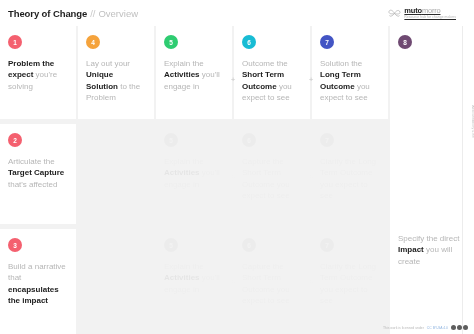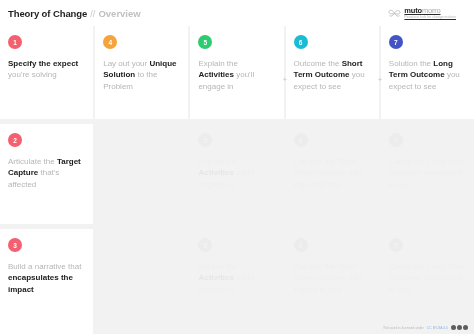--- a/index.html
+++ b/index.html
@@ -22,21 +22,21 @@
     justify-content: space-between;
     padding: 0 18px 0 8px;
     box-sizing: border-box;
   }
   .title-wrap { display: flex; align-items: baseline; gap: 3px; }
   .title-main {
     font-size: 9.5px; font-weight: bold; color: #1e1e1e;
     letter-spacing: -0.1px;
   }
   .title-sep { font-size: 9.5px; color: #c8c8c8; font-weight: normal; }
-  .title-sub { font-size: 9.5px; color: #c0c0c0; font-weight: bold; }
+  .title-sub { font-size: 9.5px; color: #c0c0c0; font-weight: normal; }
 
   .brand { display: flex; align-items: center; gap: 3px; text-decoration: underline; }
   .brand-mark { width: 13px; height: 11px; flex: 0 0 auto; opacity: .75; }
   .brand-text { display: flex; flex-direction: column; line-height: 1; }
   .brand-name { font-size: 7.5px; letter-spacing: -0.2px; }
   .brand-name b { font-weight: bold; color: #1b1b1b; }
   .brand-name span { font-weight: normal; color: #a9a9a9; }
   .brand-tag {
     font-size: 3.4px; color: #b5b5b5; margin-top: 1.5px;
     letter-spacing: .05px; white-space: nowrap;
@@ -174,21 +174,21 @@
       </div>
       <div class="brand-tag">Resource hub for change makers</div>
     </div>
   </div>
 </div>
 
 <div class="board" id="board">
     <div class="col">
       <div class="card card-r1">
         <div class="badge" style="background: rgb(244, 96, 111);">1</div>
-        <div class="ctext"><b>Specify the </b><b>expect </b><span>you're solving</span></div>
+        <div class="ctext"><b>Problem the </b><b>expect </b><span>you're solving</span></div>
       </div>
       <div class="card card-r2">
         <div class="badge" style="background: rgb(244, 96, 111);">2</div>
         <div class="ctext"><span>Articulate the </span><b>Target Capture </b><span>that's affected</span></div>
       </div>
       <div class="card card-r3">
         <div class="badge" style="background: rgb(244, 96, 111);">3</div>
         <div class="ctext"><span>Build a narrative that </span><b>encapsulates the impact</b></div>
       </div>
     </div>
@@ -239,20 +239,28 @@
         <div class="badge" style="background: rgb(67, 85, 196);">7</div>
         <div class="ctext"><span>Solution the </span><b>Long Term Outcome </b><span>you expect to see</span></div>
       </div>
       <div class="card card-r2 ghost">
         <div class="badge" style="background: rgb(67, 85, 196);">7</div>
         <div class="ctext"><span>Clarify the Long Term Outcome you expect to see</span></div>
       </div>
       <div class="card card-r3 ghost">
         <div class="badge" style="background: rgb(67, 85, 196);">7</div>
         <div class="ctext"><span>Clarify the Long Term Outcome you expect to see</span></div>
+      </div>
+    </div>
+    <div class="col col-last">
+      <div class="panel-last">
+        <div class="badge" style="background: rgb(111, 74, 114);">8</div>
+        <div class="ctext"><span>Specify the direct </span><b>Impact </b><span>you will create</span></div>
+        <div class="acct-line"></div>
+        <div class="acct-label">Accountability Line</div>
       </div>
     </div>
   </div>
 
 <div class="footer">
     <span>This work is licensed under</span>
     <a>CC BY-SA 4.0</a>
     <span class="cc-icons">
       <span class="cc-dot"></span>
       <span class="cc-dot"></span>

